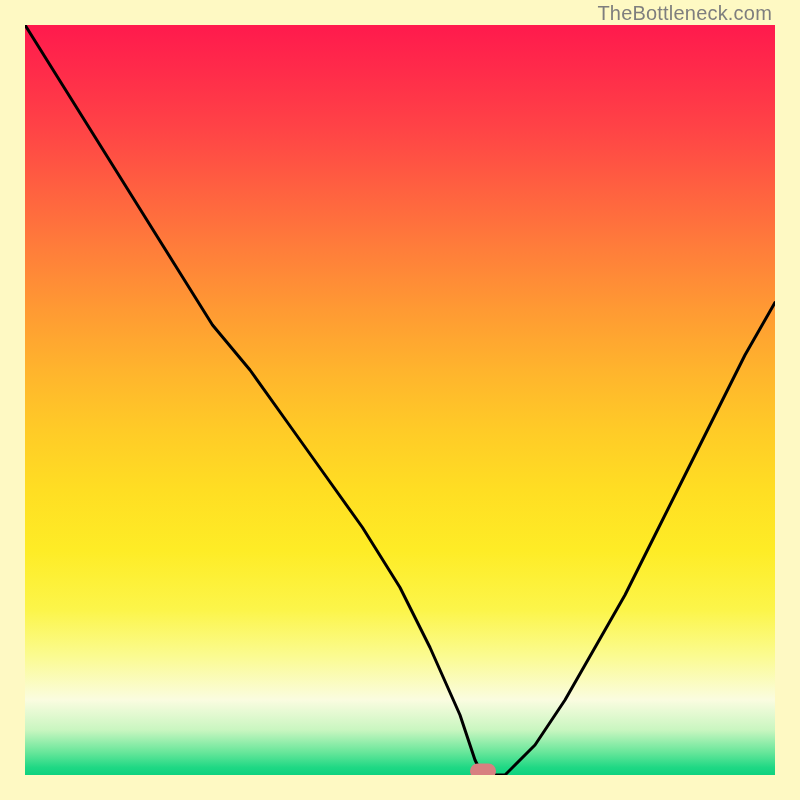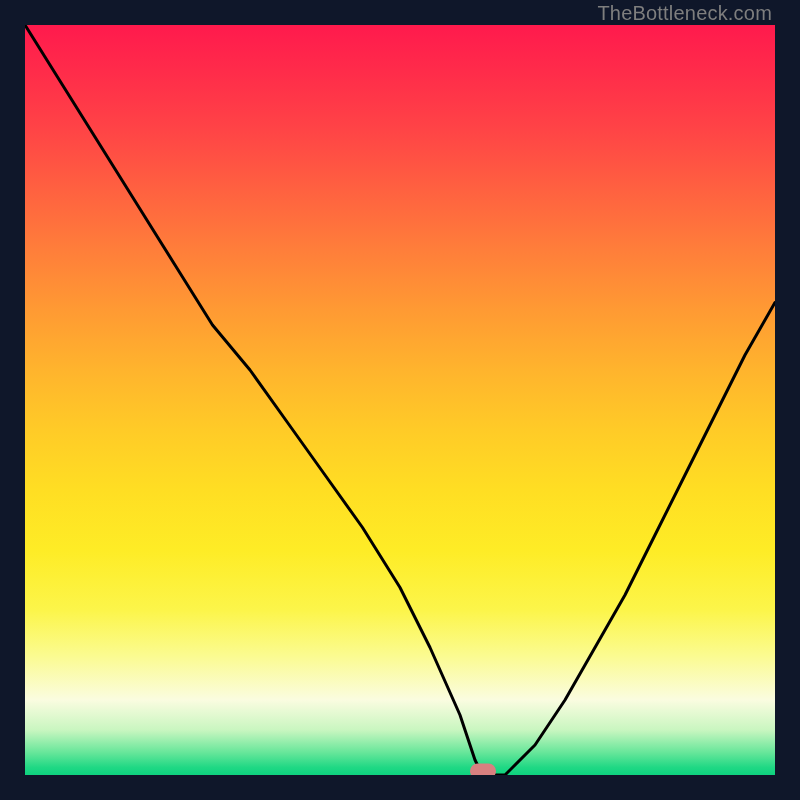--- a/index.html
+++ b/index.html
@@ -1,21 +1,21 @@
 <!DOCTYPE html>
 <html><head>
 <meta charset="utf-8">
 <style>
   * { margin: 0; padding: 0; box-sizing: border-box; }
   html, body { width: 800px; height: 800px; overflow: hidden; }
   body { background: #000; font-family: Arial, sans-serif; }
   .frame {
     position: absolute;
     left: 0; top: 0; width: 800px; height: 800px;
-    background: #0f172a;
+    background: #fef9c3;
   }
   .plot {
     position: absolute;
     left: 25px; top: 25px;
     width: 750px; height: 750px;
     overflow: hidden;
   }
   .gradient {
     position: absolute;
     left: 0; top: 0; width: 100%; height: 100%;

